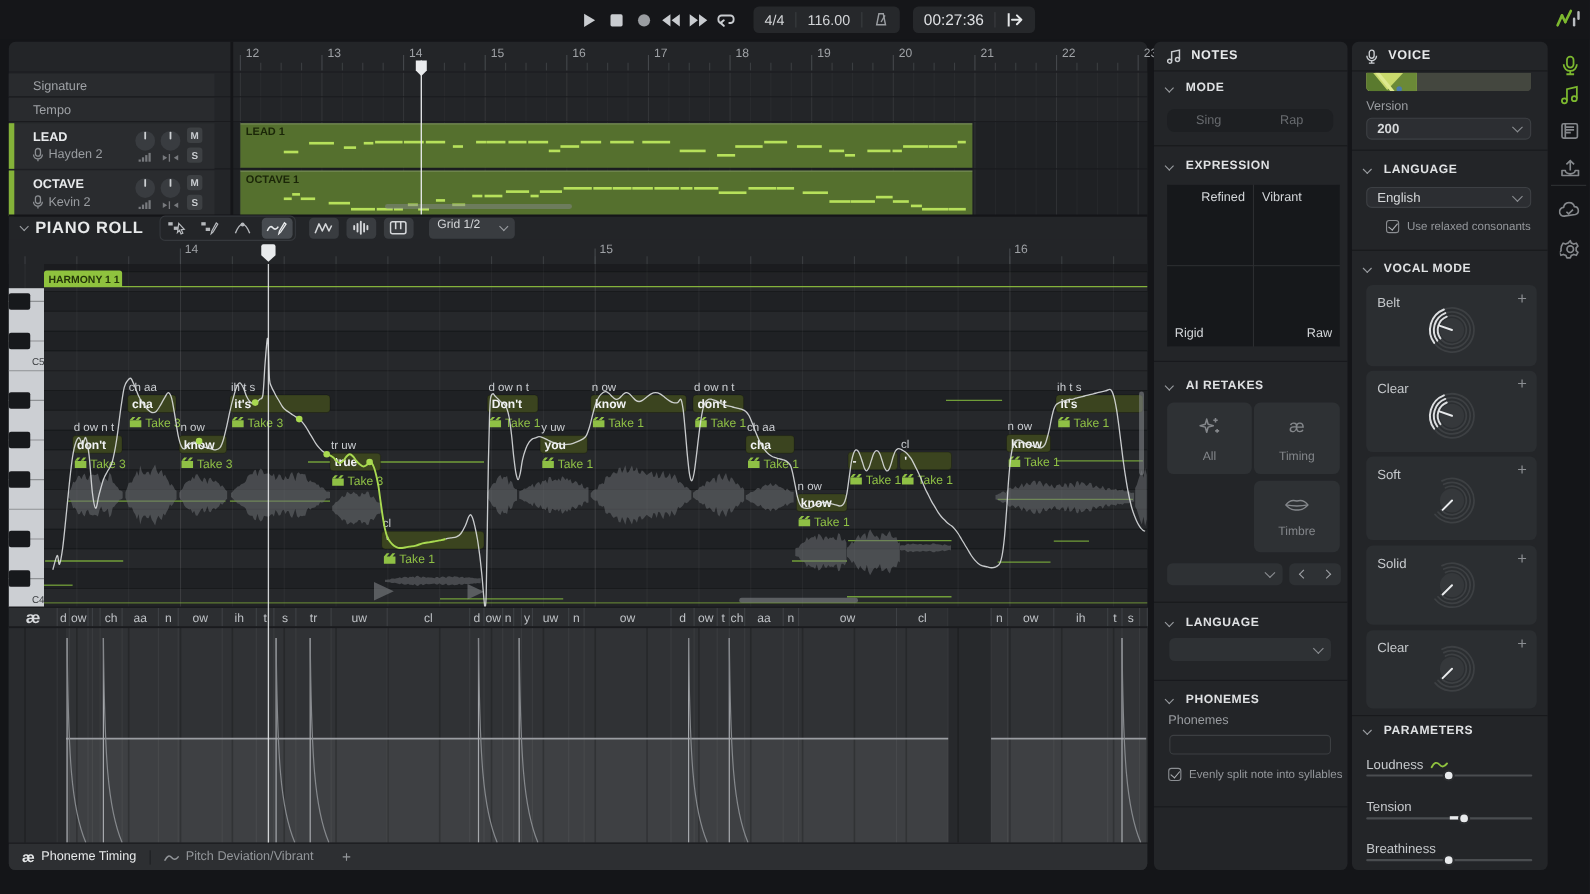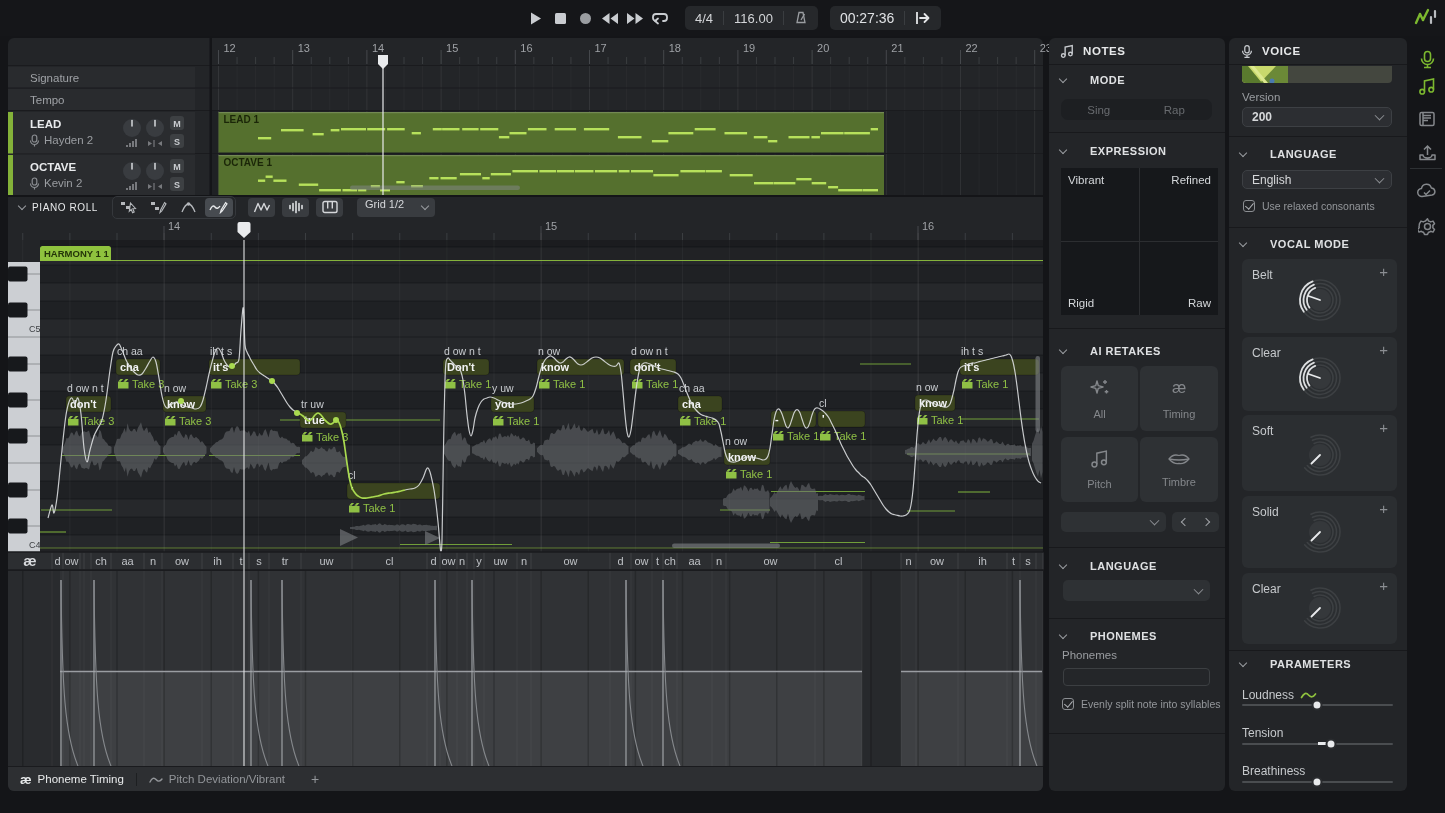--- a/index.html
+++ b/index.html
@@ -13,21 +13,21 @@
 .tbox{display:flex;align-items:center;background:#26282b;border-radius:5px;height:24px;color:#d3d5d8;font-size:13px}
 .tbox .seg{padding:0 10px;display:flex;align-items:center;height:100%}
 .tbox .sep{width:1px;height:14px;background:#3a3d40}
 
 .card{background:#232528;border-radius:6px}
 #leftcard{left:8px;top:38px;width:1035px;height:753px;overflow:hidden}
 #notescard{left:1049px;top:38px;width:176px;height:753px}
 #voicecard{left:1229px;top:38px;width:178px;height:753px}
 .panel-h{display:flex;align-items:center;height:27px;border-bottom:1px solid #18191c;padding:0 11px;gap:8px}
 .panel-h .t{color:#e7e9ea;font-size:11.5px;font-weight:bold;letter-spacing:.6px}
-.sec-h{display:flex;align-items:center;gap:24px;padding:0 11px;color:#dfe1e3;font-size:11px;font-weight:bold;letter-spacing:.5px}
+.sec-h{display:flex;align-items:flex-end;gap:12px;padding:0 11px;color:#dfe1e3;font-size:11px;font-weight:bold;letter-spacing:.5px}
 .chev{width:6px;height:6px;border-right:1.4px solid #9a9da1;border-bottom:1.4px solid #9a9da1;transform:rotate(45deg);margin-bottom:3px;flex:none}
 .divider{position:absolute;left:0;width:100%;height:1px;background:#18191c}
 .muted{color:#9a9da1;font-size:11.5px}
 .dd{position:absolute;background:#2c2e32;border:1px solid #3d4044;border-radius:5px;display:flex;align-items:center;color:#d6d8da;font-size:12px;padding:0 9px;cursor:pointer}
 .dd .arrow{position:absolute;right:8px;top:50%;width:7px;height:7px;border-right:1.3px solid #8b8e92;border-bottom:1.3px solid #8b8e92;transform:translateY(-70%) rotate(45deg)}
 .cbrow{position:absolute;display:flex;align-items:center;gap:7px;color:#94979b;font-size:10.5px;cursor:pointer;white-space:nowrap}
 .cb{width:12px;height:12px;border:1.3px solid #8b8e92;border-radius:3px;position:relative;flex:none}
 .cb.on:after{content:"";position:absolute;left:2.5px;top:0px;width:3.5px;height:7px;border-right:1.6px solid #aeb1b5;border-bottom:1.6px solid #aeb1b5;transform:rotate(40deg)}
 
 .segctl{position:absolute;background:#1d1f22;border-radius:7px;display:flex}
@@ -957,21 +957,21 @@
         <line x1="244" y1="240" x2="244" y2="766" stroke="#e4e6e8" stroke-width="1.2" opacity="0.9"></line>
         <path d="M239.5 222 h9 a2 2 0 0 1 2 2 v8 l-6.5 6 l-6.5 -6 v-8 a2 2 0 0 1 2 -2 z" fill="#e9ebed"></path>
       </g>
       <rect x="1035.5" y="356" width="4.5" height="76" rx="2.2" fill="#898c90" opacity="0.55"></rect>
       <rect x="672" y="543.5" width="108" height="4.5" rx="2.2" fill="#898c90" opacity="0.55"></rect>
     </svg>
 
 
   <div id="pr-toolbar" class="abs">
     <span class="chev" style="margin-left:11px"></span>
-    <span style="color:#e7e9ea;font-size:10px;font-weight:normal;letter-spacing:.6px;margin-left:7px">PIANO ROLL</span>
+    <span style="color:#e7e9ea;font-size:15px;font-weight:bold;letter-spacing:.6px;margin-left:7px">PIANO ROLL</span>
     <div style="display:flex;gap:4px;margin-left:14px;border:1px solid #35383c;border-radius:5px;padding:1px 2px;align-items:center">
       <div class="toolbtn" style="width:26px">
           <svg width="17" height="14" viewBox="0 0 17 14">
             <rect x="1" y="2" width="4" height="3" fill="#b5b8bc"></rect>
             <rect x="6" y="6" width="4" height="3" fill="#b5b8bc"></rect>
             <path d="M10.5 3 L15.5 8.5 L12.8 8.7 L14.2 12 L12.6 12.7 L11.2 9.4 L9.3 11.3 z" fill="none" stroke="#b5b8bc" stroke-width="1.1"></path>
           </svg>
         </div>
       <div class="toolbtn" style="width:26px">
           <svg width="17" height="14" viewBox="0 0 17 14">
@@ -1059,24 +1059,24 @@
       <div>Sing</div>
       <div>Rap</div>
     </div>
     <div class="divider" style="top:94px"></div>
     <div class="sec-h" style="position:absolute;top:107px">
         <span class="chev"></span>
         <span>EXPRESSION</span>
       </div>
     <div class="quad" style="left:12px;top:130px;width:157px;height:147px">
       <div>
+          <span style="right:7px;top:6px">Refined</span>
+        </div>
+      <div>
           <span style="left:7px;top:6px">Vibrant</span>
-        </div>
-      <div>
-          <span style="right:7px;top:6px">Refined</span>
         </div>
       <div>
           <span style="left:7px;bottom:6px">Rigid</span>
         </div>
       <div>
           <span style="right:7px;bottom:6px">Raw</span>
         </div>
     </div>
     <div class="divider" style="top:290px"></div>
     <div class="sec-h" style="position:absolute;top:307px">
@@ -1088,28 +1088,20 @@
             <path d="M8 4 L9.3 8.7 L14 10 L9.3 11.3 L8 16 L6.7 11.3 L2 10 L6.7 8.7 z" stroke-linejoin="round"></path>
             <path d="M16 3 v4 M14 5 h4 M17.5 13 v3.5 M15.7 14.7 h3.6"></path>
           </svg></span>
         <span>All</span>
       </div>
       <div class="rtbtn" style="left:91px;top:328px;width:78px;height:65px">
         <span><svg width="24" height="22" viewBox="0 0 24 22">
             <text x="12" y="16" font-size="16" fill="#84878b" text-anchor="middle" font-family="Liberation Sans,sans-serif">æ</text>
           </svg></span>
         <span>Timing</span>
-      </div>
-      <div class="rtbtn" style="left:12px;top:399px;width:77px;height:65px">
-        <span><svg width="20" height="20" viewBox="0 0 19 19" fill="none" stroke="#84878b" stroke-width="1.4">
-            <path d="M6.5 14.5 V4 l9-2 v10.5"></path>
-            <circle cx="4.2" cy="14.7" r="2.3"></circle>
-            <circle cx="13.2" cy="12.7" r="2.3"></circle>
-          </svg></span>
-        <span>Pitch</span>
       </div>
       <div class="rtbtn" style="left:91px;top:399px;width:78px;height:65px">
         <span><svg width="24" height="16" viewBox="0 0 24 16" fill="none" stroke="#84878b" stroke-width="1.3">
             <path d="M2 8 Q6 2.5 12 4.5 Q18 2.5 22 8 Q17 13.5 12 12.5 Q7 13.5 2 8 z" stroke-linejoin="round"></path>
             <path d="M2 8 Q12 10 22 8"></path>
           </svg></span>
         <span>Timbre</span>
       </div>
     <div class="dd" style="left:12px;top:474px;width:105px;height:20px;background:#2e3134;border:none">
         <span class="arrow"></span>
@@ -1172,21 +1164,21 @@
       </div>
     <div class="divider" style="top:98px"></div>
     <div class="sec-h" style="position:absolute;top:110px">
         <span class="chev"></span>
         <span>LANGUAGE</span>
       </div>
     <div class="dd" style="left:13px;top:132px;width:150px;height:19px">
         <span>English</span>
         <span class="arrow"></span>
       </div>
-    <div class="cbrow" style="left:14px;top:162px">
+    <div class="cbrow" style="left:31px;top:162px">
       <span class="cb on"></span>
       <span>Use relaxed consonants</span>
     </div>
     <div class="divider" style="top:189px"></div>
     <div class="sec-h" style="position:absolute;top:200px">
         <span class="chev"></span>
         <span>VOCAL MODE</span>
       </div>
     <div class="vmcard" style="top:221px;height:74px">
       <span class="lbl">Belt</span>

